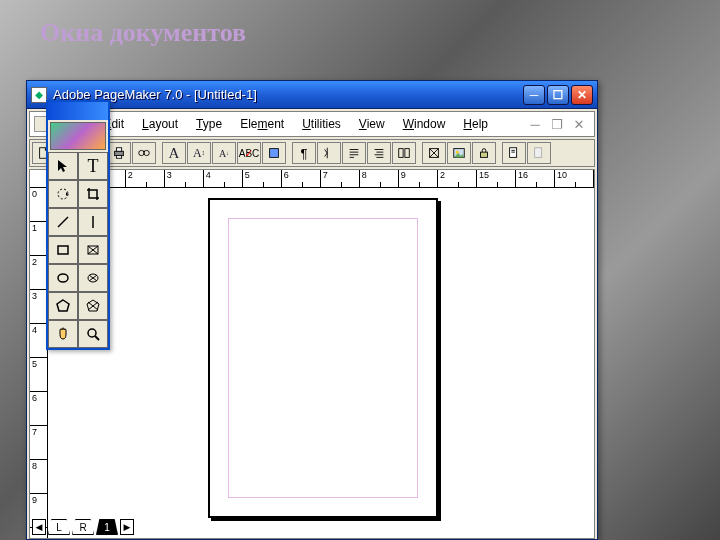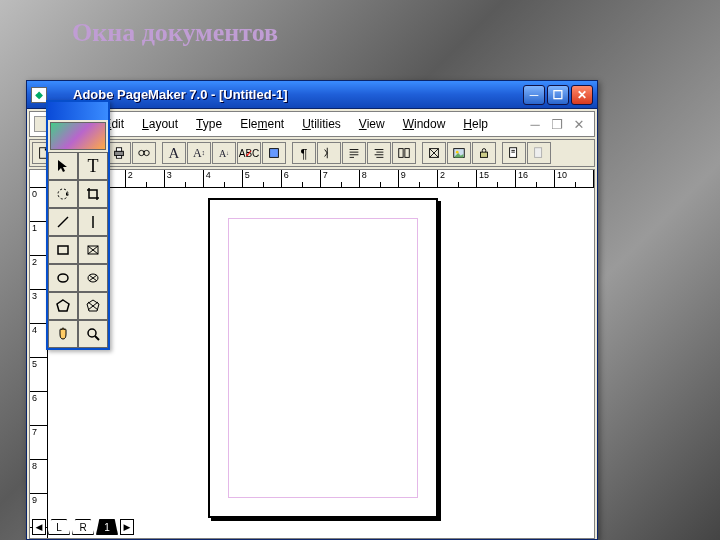--- a/index.html
+++ b/index.html
@@ -3,42 +3,42 @@
 <meta charset="utf-8">
 <style>
   * { box-sizing: border-box; margin: 0; padding: 0; }
   body {
     width: 720px; height: 540px;
     background: linear-gradient(135deg, #bcbcbc 0%, #5a5a5a 40%, #9a9a9a 70%, #444 100%);
     font-family: "Tahoma", sans-serif; font-size: 11px;
     overflow: hidden; position: relative;
   }
   .slide-title {
-    position: absolute; top: 18px; left: 72px;
+    position: absolute; top: 18px; left: 40px;
     font-family: Georgia, serif; font-size: 26px; font-weight: bold;
     color: #c09dd4;
   }
   .window {
     position: absolute; left: 26px; top: 80px; width: 572px;
     border: 1px solid #0a246a; background: #ece9d8;
     box-shadow: 2px 2px 6px rgba(0,0,0,0.4);
   }
   .titlebar {
     height: 28px;
     background: linear-gradient(to bottom, #3a8cff 0%, #1f5fd8 50%, #1046b8 100%);
     display: flex; align-items: center; padding: 0 4px; color: #fff;
     border-bottom: 1px solid #0a246a;
   }
   .titlebar .app-icon {
     width: 16px; height: 16px; margin-right: 6px;
     background: #fff; border: 1px solid #666;
     display: flex; align-items: center; justify-content: center;
     font-size: 10px; color: #0a6;
   }
-  .titlebar .title-text { flex: 1; font-weight: bold; font-size: 13px; text-shadow: 1px 1px 0 #003; margin-left: 20px; }
+  .titlebar .title-text { flex: 1; font-weight: normal; font-size: 13px; text-shadow: 1px 1px 0 #003; }
   .win-btns { display: flex; gap: 2px; }
   .win-btn {
     width: 22px; height: 20px; border-radius: 3px;
     background: linear-gradient(to bottom, #7fb4ff, #2a66cc);
     border: 1px solid #114; display: flex; align-items: center; justify-content: center;
     color: #fff; font-weight: bold; font-size: 12px; cursor: pointer;
   }
   .win-btn.close { background: linear-gradient(to bottom, #ff8a6a, #d83a1f); }
   .menubar {
     height: 26px; background: #fff; border: 1px solid #808080; margin: 2px;

